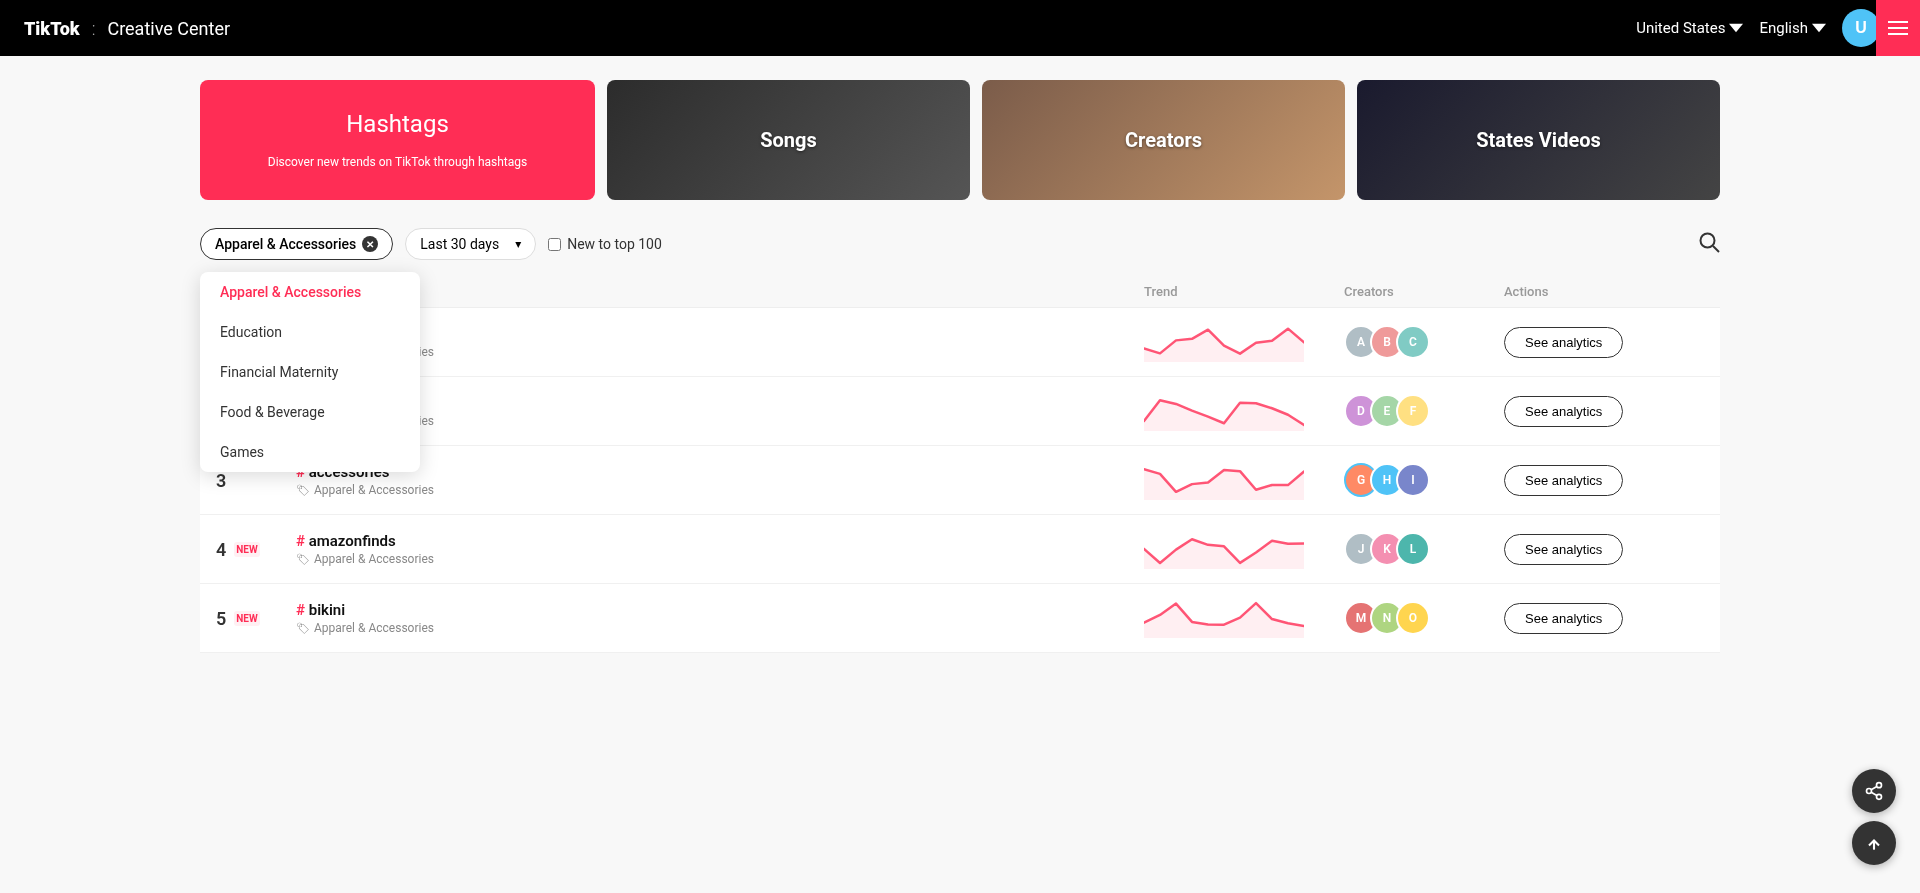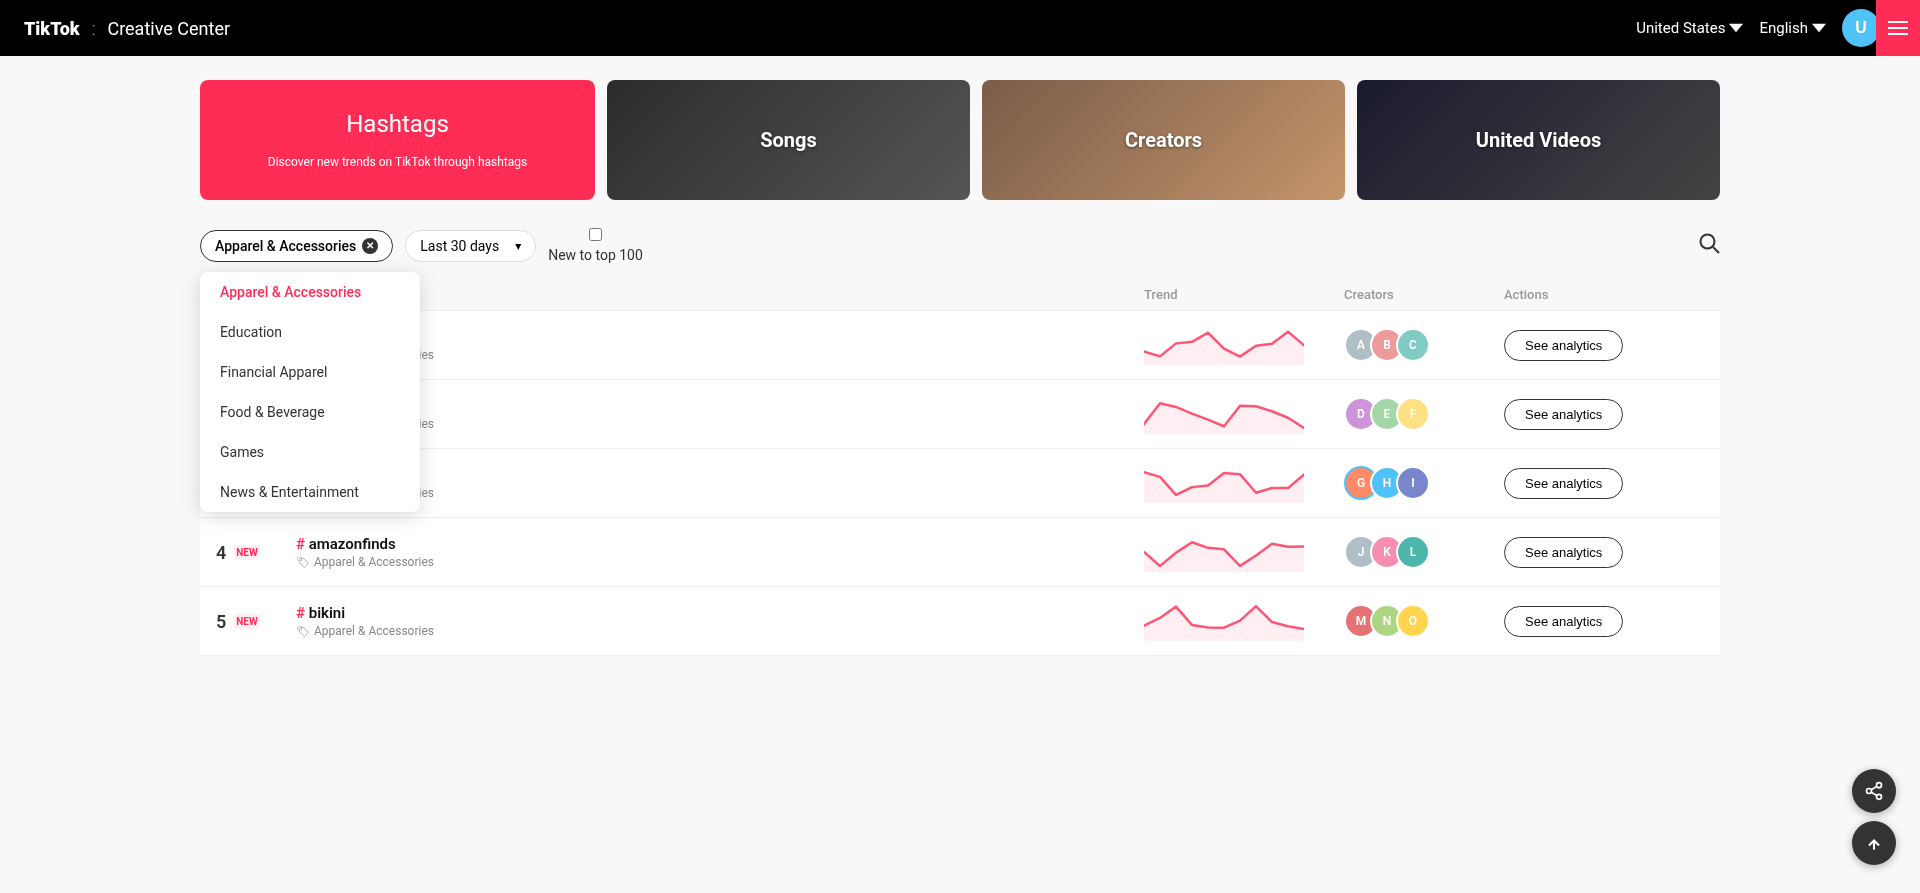--- a/index.html
+++ b/index.html
@@ -198,21 +198,20 @@
       background: #fff;
       cursor: pointer;
     }
     .new-top-100 {
       display: flex;
       align-items: center;
       gap: 6px;
       font-size: 14px;
       color: #333;
       cursor: pointer;
-      flex-direction: column;
     }
     .new-top-100 input { cursor: pointer; }
     .search-icon-btn {
       margin-left: auto;
       cursor: pointer;
       color: #333;
       font-size: 20px;
     }
 
     
@@ -403,21 +402,21 @@
     <div class="card card-image card-songs">
       <div class="card-bg"></div>
       <div class="card-label">Songs</div>
     </div>
     <div class="card card-image card-creators">
       <div class="card-bg"></div>
       <div class="card-label">Creators</div>
     </div>
     <div class="card card-image card-videos">
       <div class="card-bg"></div>
-      <div class="card-label">United Videos</div>
+      <div class="card-label">States Videos</div>
     </div>
   </div>
 
   <div class="filters-bar">
     <div class="filter-chip">
       <span>Apparel &amp; Accessories</span>
       <div class="close-x">✕</div>
     </div>
     <div class="time-dropdown">
       <span>Last 30 days</span>
@@ -430,24 +429,23 @@
     <div class="search-icon-btn">
       <svg width="22" height="22" viewBox="0 0 22 22" fill="none" stroke="#333" stroke-width="2">
         <circle cx="9.5" cy="9.5" r="7"></circle>
         <line x1="15" y1="15" x2="21" y2="21"></line>
       </svg>
     </div>
 
     <div class="dropdown-menu">
       <div class="dropdown-item active">Apparel &amp; Accessories</div>
       <div class="dropdown-item">Education</div>
-      <div class="dropdown-item">Financial Apparel</div>
+      <div class="dropdown-item">Financial Maternity</div>
       <div class="dropdown-item">Food &amp; Beverage</div>
       <div class="dropdown-item">Games</div>
-      <div class="dropdown-item">News &amp; Entertainment</div>
     </div>
   </div>
 
   <div class="table-header">
     <div></div>
     <div>Hashtag</div>
     <div>Trend</div>
     <div>Creators</div>
     <div>Actions</div>
   </div>

